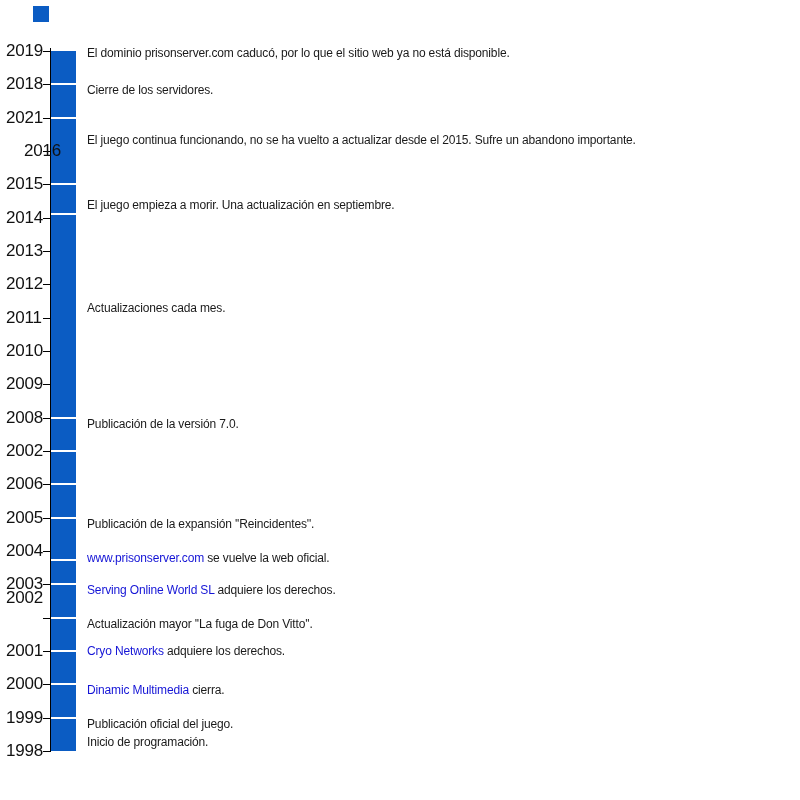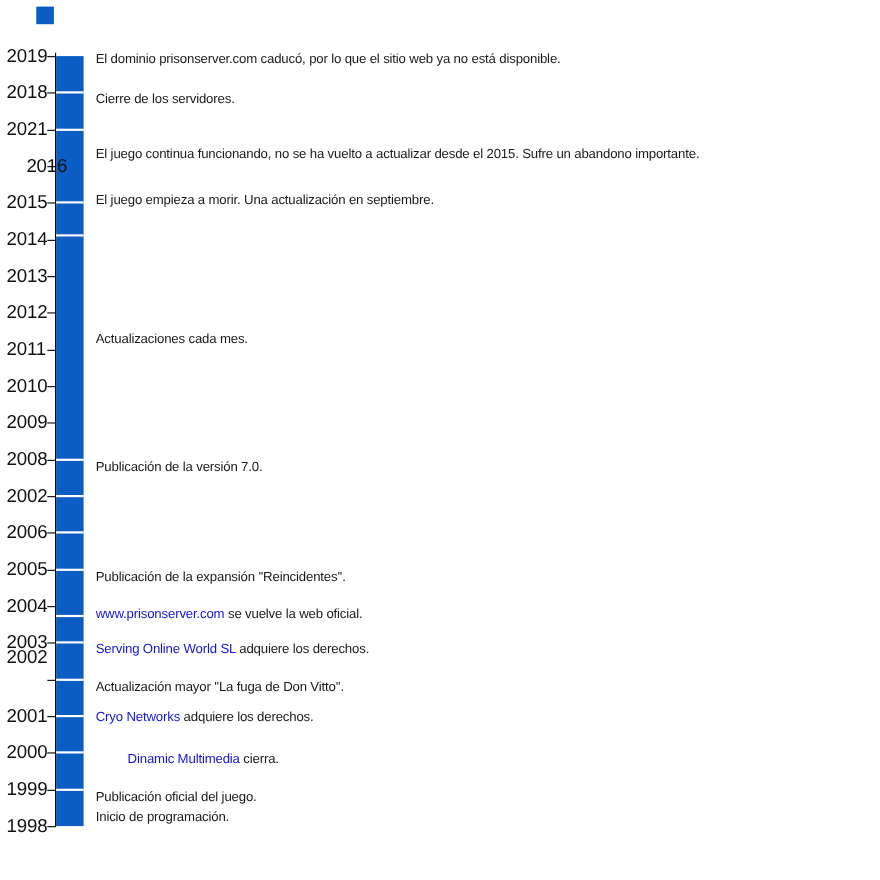--- a/index.html
+++ b/index.html
@@ -108,26 +108,26 @@
         <div class="separator" style="top: 583px; background: rgb(255, 255, 255);"></div>
         <div class="separator" style="top: 617px; background: rgb(255, 255, 255);"></div>
         <div class="separator" style="top: 650px; background: rgb(255, 255, 255);"></div>
         <div class="separator" style="top: 683px; background: rgb(255, 255, 255);"></div>
         <div class="separator" style="top: 717px; background: rgb(255, 255, 255);"></div>
       </div>
     <div id="eventsLayer">
         <div class="event" style="top: 46px;"><span>El dominio prisonserver.com caducó, por lo que el sitio web ya no está disponible.</span></div>
         <div class="event" style="top: 83px;"><span>Cierre de los servidores.</span></div>
         <div class="event" style="top: 133px;"><span>El juego continua funcionando, no se ha vuelto a actualizar desde el 2015. Sufre un abandono importante.</span></div>
-        <div class="event" style="top: 174px;"><span>El juego empieza a morir. Una actualización en septiembre.</span></div>
+        <div class="event" style="top: 198px;"><span>El juego empieza a morir. Una actualización en septiembre.</span></div>
         <div class="event" style="top: 301px;"><span>Actualizaciones cada mes.</span></div>
         <div class="event" style="top: 417px;"><span>Publicación de la versión 7.0.</span></div>
         <div class="event" style="top: 517px;"><span>Publicación de la expansión ''Reincidentes''.</span></div>
         <div class="event" style="top: 551px;"><span class="link" style="color: rgb(20, 20, 214);">www.prisonserver.com</span><span> se vuelve la web oficial.</span></div>
         <div class="event" style="top: 583px;"><span class="link" style="color: rgb(20, 20, 214); margin-top: 16px;">Serving Online World SL</span><span> adquiere los derechos.</span></div>
         <div class="event" style="top: 617px;"><span>Actualización mayor ''La fuga de Don Vitto''.</span></div>
         <div class="event" style="top: 644px;"><span class="link" style="color: rgb(20, 20, 214);">Cryo Networks</span><span> adquiere los derechos.</span></div>
-        <div class="event" style="top: 683px; margin-left: 29px;"><span class="link" style="color: rgb(20, 20, 214);">Dinamic Multimedia</span><span> cierra.</span></div>
+        <div class="event" style="top: 683px;"><span class="link" style="color: rgb(20, 20, 214);">Dinamic Multimedia</span><span> cierra.</span></div>
         <div class="event" style="top: 717px;"><span>Publicación oficial del juego.</span></div>
         <div class="event" style="top: 735px;"><span>Inicio de programación.</span></div>
       </div>
   </div>
 </div>
 
 </body></html>

